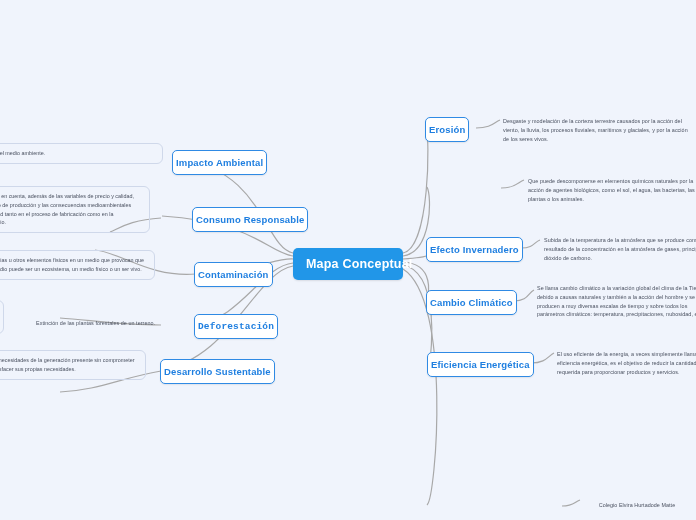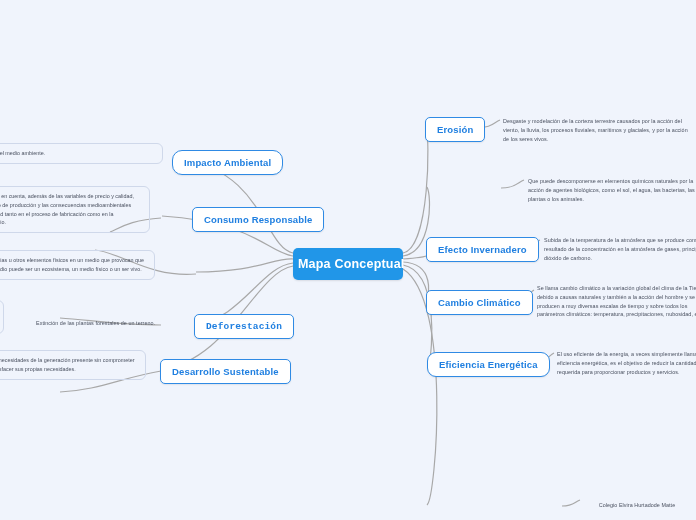--- a/index.html
+++ b/index.html
@@ -40,33 +40,33 @@
     box-sizing: border-box;
     white-space: nowrap;
   }
   .node-root {
     background: #2196e8;
     color: #ffffff;
     border-radius: 5px;
     font-size: 12.5px;
     font-weight: bold;
     letter-spacing: 0.2px;
-    padding: 9px 5px;
+    padding: 9px 13px;
     text-align: left;
     box-shadow: 0 1px 2px rgba(0,0,0,0.10);
   }
   .node-branch {
     background: #ffffff;
     color: #1f7fe0;
     border: 1.6px solid #2f8ae4;
     border-radius: 5px;
     font-size: 9.5px;
     font-weight: bold;
     letter-spacing: 0.15px;
-    padding: 6px 11px;
+    padding: 6px 3px;
     text-align: center;
     box-shadow: 0 1px 1.5px rgba(0,0,0,0.07);
   }
 
   
   .note {
     position: absolute;
     box-sizing: border-box;
     font-size: 5.4px;
     line-height: 1.62;
@@ -117,37 +117,38 @@
     <path d="M 531 363 C 546 363 548 356 554 353"></path>
     <path d="M 562 506 C 574 506 574 502 580 500"></path>
     <path d="M 161 325 C 120 325 90 320 60 318"></path>
     <path d="M 161 371 C 120 378 100 390 60 392"></path>
     <path d="M 161 218 C 130 220 120 228 110 232"></path>
     <path d="M 196 274 C 150 278 120 252 95 250"></path>
   </svg>
 
   <div class="node node-root" style="left:293px; top:248px; width:110px;">Mapa Conceptual</div>
 
-  <div class="node node-branch" style="left:172px; top:150px;border-radius:10px;">Impacto Ambiental</div>
+  <div class="node node-branch" style="left:172px; top:150px;">Impacto Ambiental</div>
 
   <div class="node node-branch" style="left:159px; top:207px;margin-left:33px;">Consumo Responsable</div>
 
+  <div class="node node-branch" style="left:194px; top:262px;">Contaminación</div>
 
   <div class="node node-branch" style="left:194px; top:314px;font-family:Liberation Mono, monospace;">Deforestación</div>
 
   <div class="node node-branch" style="left:160px; top:359px;">Desarrollo Sustentable</div>
 
   <div class="node node-branch" style="left:425px; top:117px;">Erosión</div>
 
 
   <div class="node node-branch" style="left:426px; top:290px;">Cambio Climático</div>
 
   <div class="node node-branch" style="left:426px; top:237px;">Efecto Invernadero</div>
 
-  <div class="node node-branch" style="left:427px; top:352px;border-radius:9px;">Eficiencia Energética</div>
+  <div class="node node-branch" style="left:427px; top:352px;">Eficiencia Energética</div>
 
 
   <div class="note note-center" style="left:578px; top:501px; width:118px;">Colegio Elvira Hurtadode Matte</div>
 
   <div class="note-box" style="left:-122px; top:143px; width:285px;">Efecto que produce la actividad humana sobre el medio ambiente.</div>
 
   <div class="note-box" style="left:-122px; top:186px; width:272px;">Forma de consumir bienes y servicios teniendo en cuenta, además de las variables de precio y calidad, las condiciones sociales y laborales del entorno de producción y las consecuencias medioambientales posteriores. Defiende el criterio de sostenibilidad tanto en el proceso de fabricación como en la comercialización de cualquier producto o servicio.</div>
 
   <div class="note-box" style="left:-122px; top:250px; width:277px;">La contaminación es la introducción de sustancias u otros elementos físicos en un medio que provocan que éste sea inseguro o no apto para su uso. El medio puede ser un ecosistema, un medio físico o un ser vivo.</div>
 

